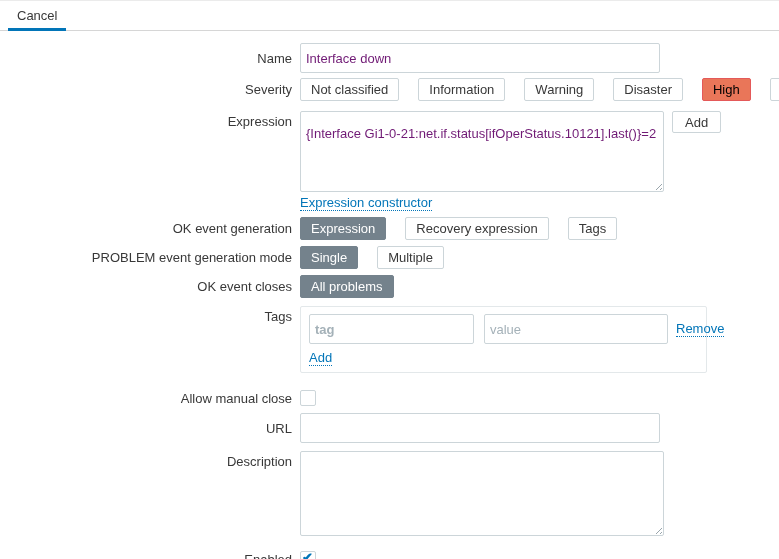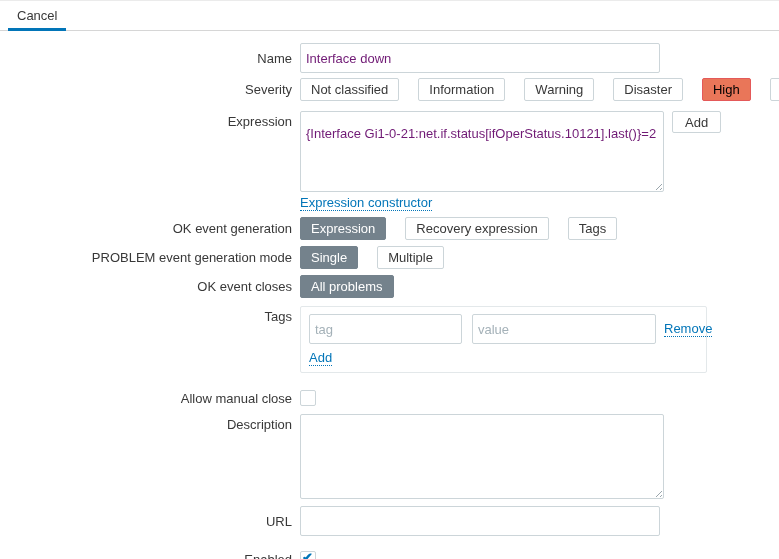--- a/index.html
+++ b/index.html
@@ -61,21 +61,21 @@
     height:22px; padding:0 12px; background:#fff; border:1px solid #ccd5d9; border-radius:2px;
     font-family:inherit; font-size:13px; color:#383838; cursor:pointer;
   }
   .link { color:#0275b8; text-decoration:none; cursor:pointer; }
   .link.dotted { border-bottom:1px dotted #0275b8; }
   
   .tagsbox {
     border:1px solid #e3e8ea; border-radius:2px; width:407px; padding:7px 8px 6px 8px;
   }
   .tagsrow { display:flex; align-items:center; }
-  .tag-input { width:153px; }
+  .tag-input { width:165px;font-weight:bold; }
   .tagval-input { width:184px; margin-left:10px; }
   .tagsrow .link { margin-left:8px; }
   .tags-add { display:inline-block; margin-top:6px; }
   
   .cb {
     appearance:none; -webkit-appearance:none; width:16px; height:16px;
     border:1px solid #ccd5d9; border-radius:2px; background:#fff; cursor:pointer; position:relative;
   }
   .cb:checked::after {
     content:"\2714"; position:absolute; left:1px; top:-2px; font-size:13px; color:#0275b8; font-weight:bold;
@@ -165,31 +165,31 @@
       </div>
       <a class="link dotted tags-add">Add</a>
     </div>
   </div>
 
   <div class="row mt17">
     <div class="label">Allow manual close</div>
     <input type="checkbox" class="cb" style="">
   </div>
 
+  <div class="row mt7">
+    <div class="label">URL</div>
+    <input type="text" class="url-input" value="" style="">
+  </div>
+
   <div class="row top mt8">
     <div class="label">Description</div>
     <span class="ta-wrap">
       <textarea class="desc-ta" style=""></textarea>
       <span class="grip"></span>
     </span>
-  </div>
-
-  <div class="row mt7">
-    <div class="label">URL</div>
-    <input type="text" class="url-input" value="" style="">
   </div>
 
   <div class="row mt15">
     <div class="label">Enabled</div>
     <input type="checkbox" class="cb" checked="" style="">
   </div>
 
   <div class="row mt8">
     <div class="label"></div>
     <div class="footer-btns">

